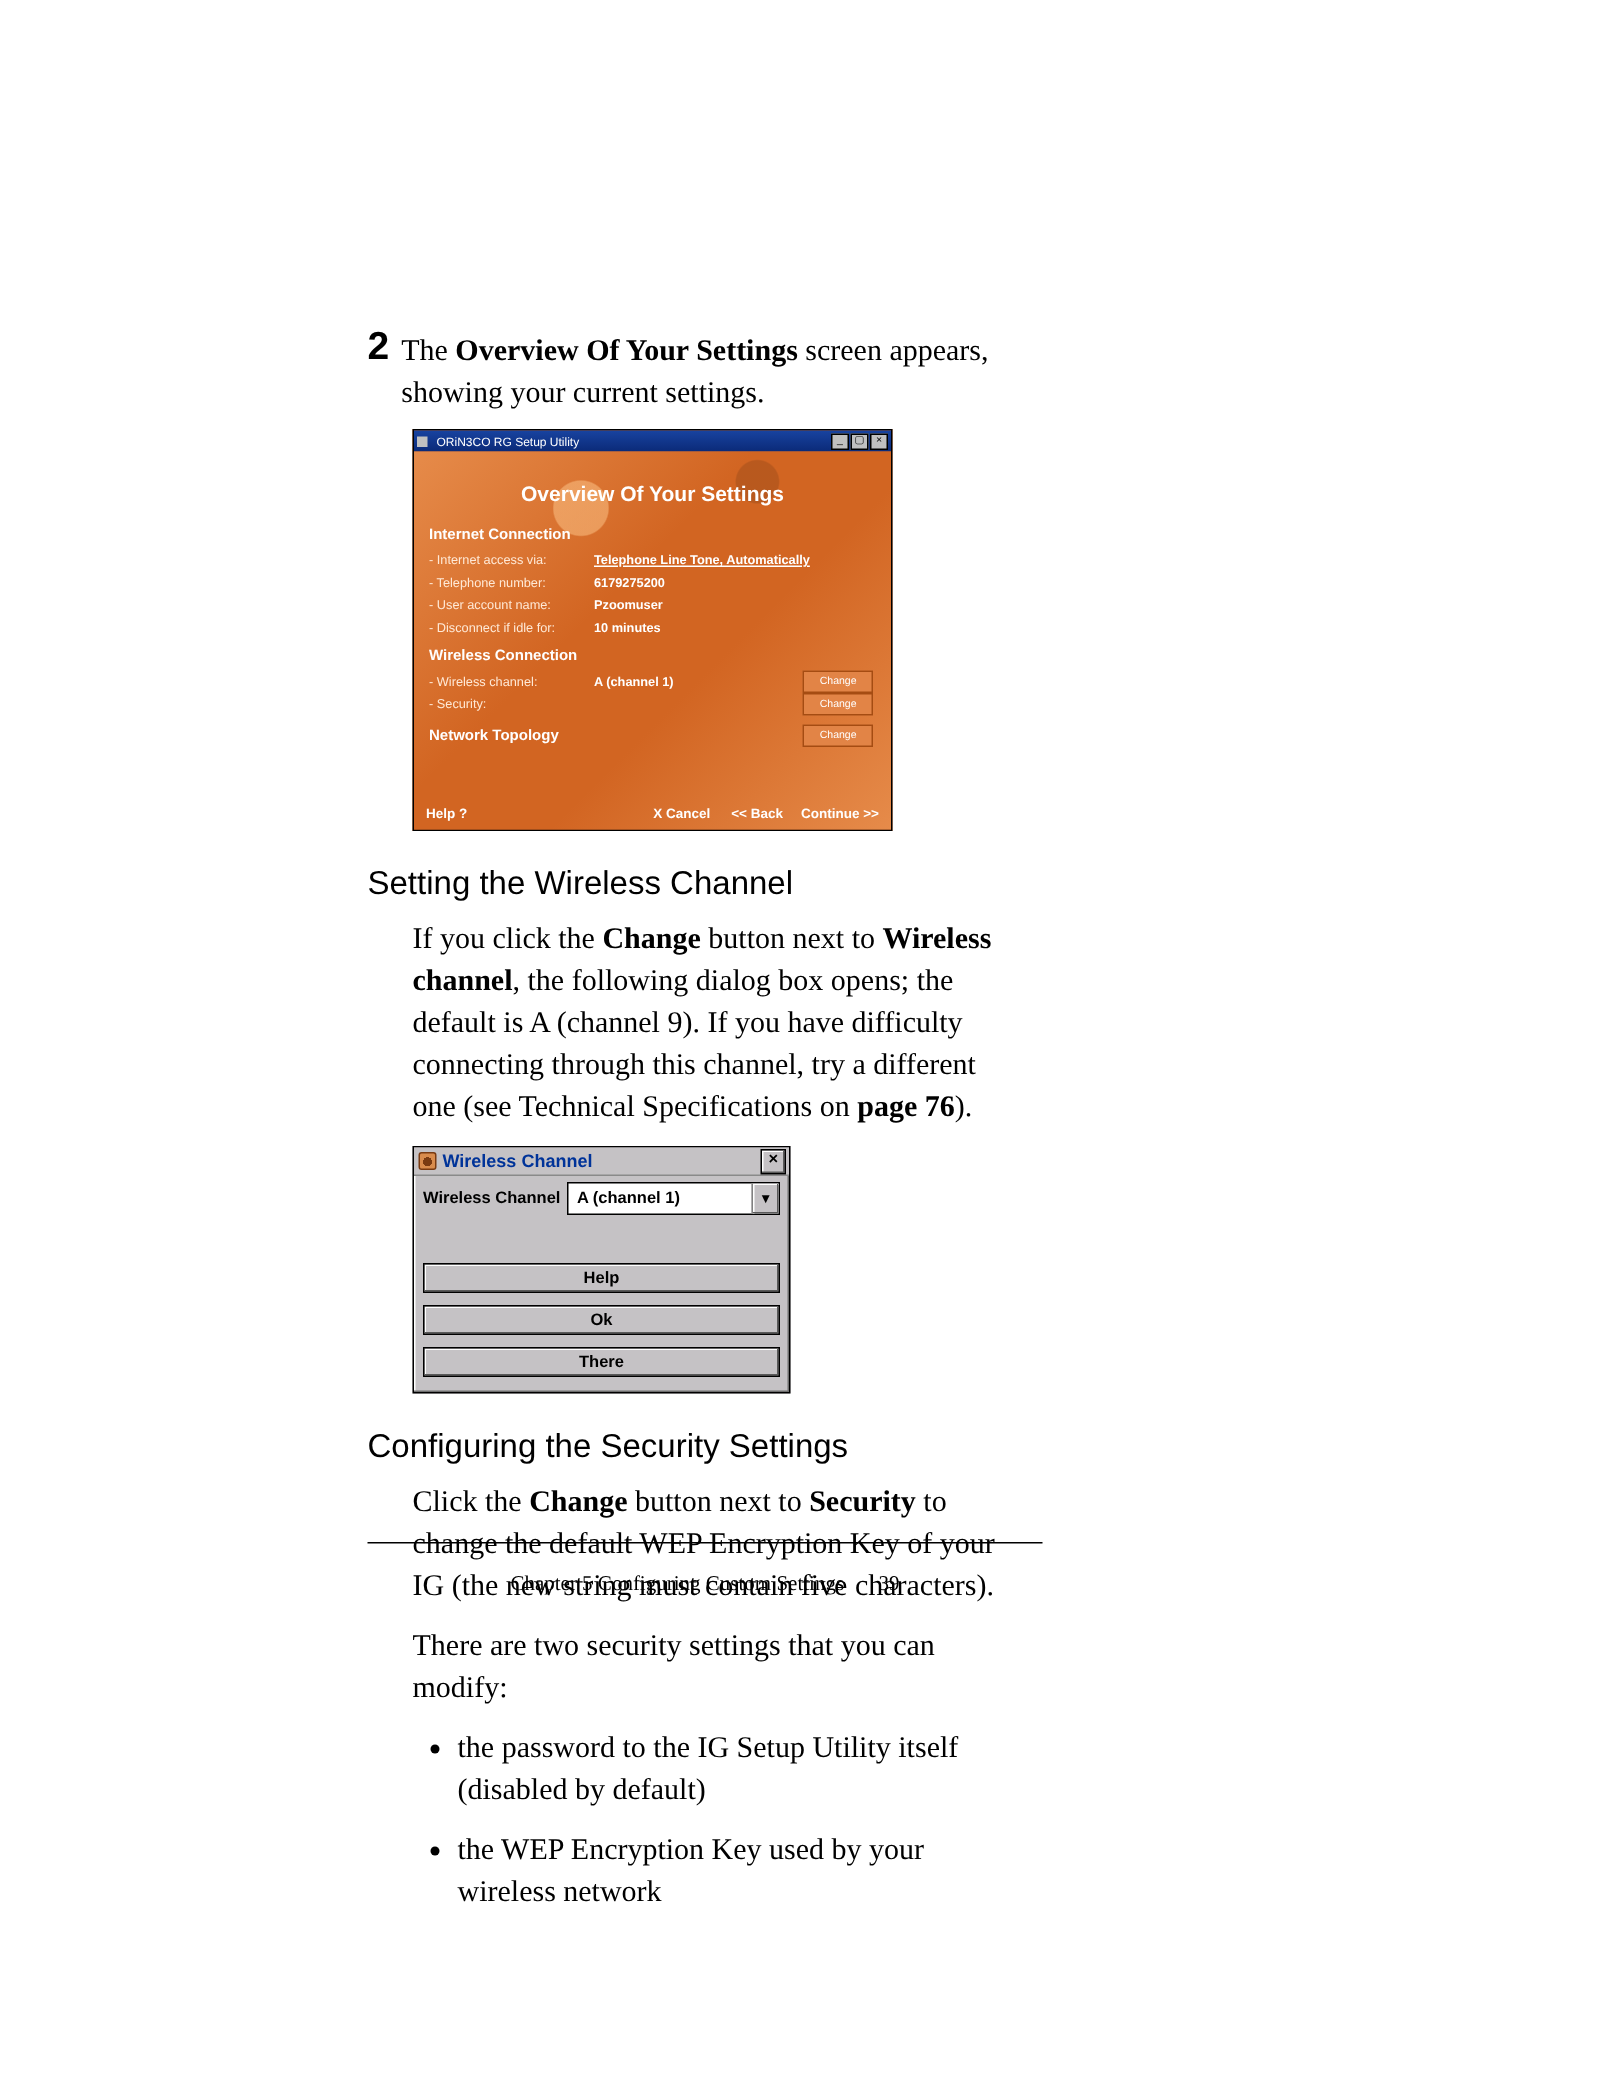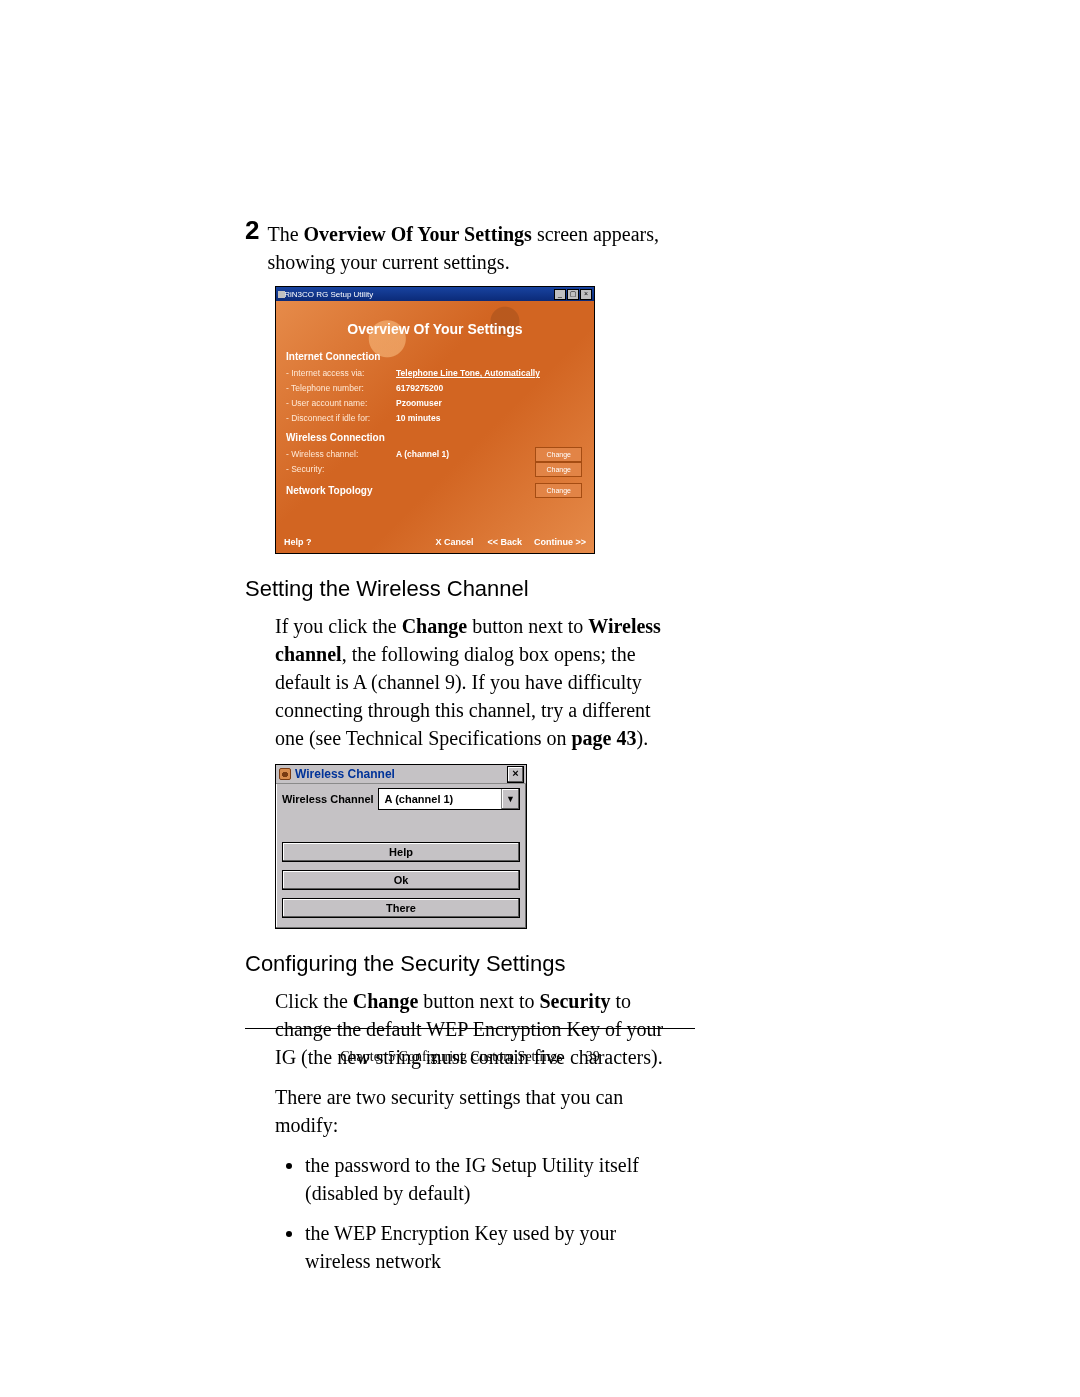--- a/index.html
+++ b/index.html
@@ -51,21 +51,21 @@
     background: linear-gradient(#1843A0, #0B2A78);
     height: 14px;
     display: flex;
     align-items: center;
     justify-content: space-between;
     padding: 0 2px;
   }
   .ow-title {
     font-size: 8px;
     color: #fff;
-    padding-left: 0;
+    padding-left: 13px;
     position: relative;
   }
   .ow-title::before{
     content:"";
     position:absolute;left:0;top:1px;width:7px;height:7px;
     background:#C0C0C0;
   }
   .ow-winbtns { display: flex; gap: 1px; }
   .ow-winbtn {
     width: 10px; height: 9px;
@@ -293,21 +293,21 @@
         <span class="ow-f-help">Help ?</span>
         <span class="ow-f-cancel">X Cancel</span>
         <span class="ow-f-back">&lt;&lt; Back</span>
         <span class="ow-f-cont">Continue &gt;&gt;</span>
       </div>
     </div>
   </div>
 
   <h3 class="doc-sub">Setting the Wireless Channel</h3>
   <div class="para">
-    <span>If you click the </span><b>Change</b><span> button next to </span><b>Wireless channel</b><span>, the following dialog box opens; the default is A (channel 9). If you have difficulty connecting through this channel, try a different one (see Technical Specifications on </span><b>page 43</b><span>).</span>
+    <span>If you click the </span><b>Change</b><span> button next to </span><b>Wireless channel</b><span>, the following dialog box opens; the default is A (channel 9). If you have difficulty connecting through this channel, try a different one (see Technical Specifications on </span><b>page 76</b><span>).</span>
   </div>
 
   <div class="wc-dialog">
     <div class="wc-titlebar">
       <span class="wc-titlegrp">
         <span class="wc-coffee"></span>
         <span class="wc-title">Wireless Channel</span>
       </span>
       <span class="wc-close">×</span>
     </div>

